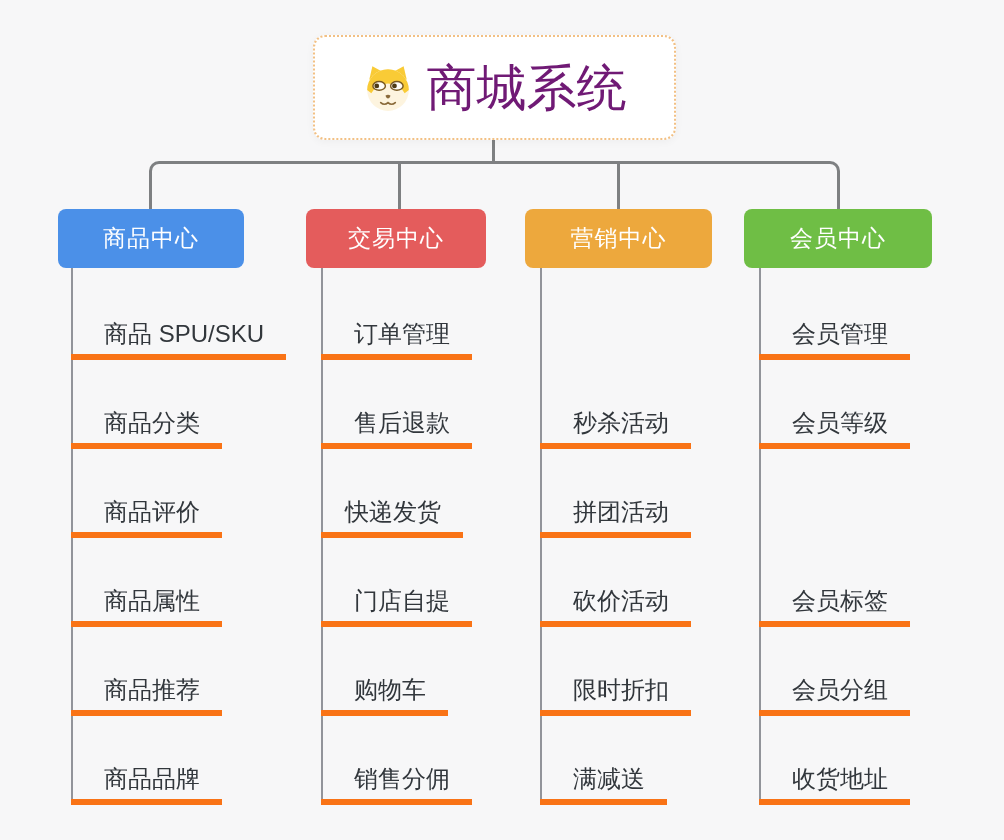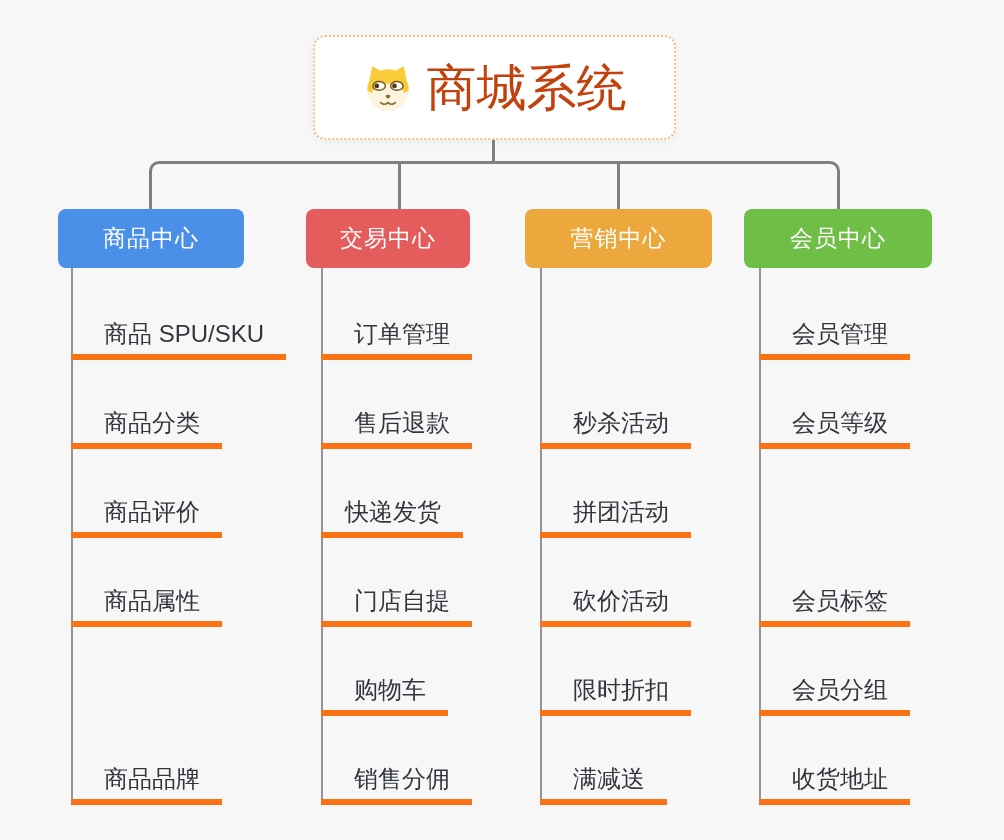--- a/index.html
+++ b/index.html
@@ -17,21 +17,21 @@
   .root-node{
     position:absolute;left:313px;top:35px;width:363px;height:105px;
     background:#ffffff;
     border:2px dotted #f2c084;
     border-radius:12px;
     box-shadow:0 2px 8px rgba(0,0,0,0.04);
     display:flex;align-items:center;justify-content:center;gap:14px;
     box-sizing:border-box;
   }
   .root-title{
-    color:#c2410c;
+    color:#701a75;
     font-size:50px;
     font-weight:500;
     line-height:1;
     white-space:nowrap;
   }
   .root-icon{width:50px;height:50px;flex:0 0 auto;}
   
   .stem{position:absolute;width:3px;background:#7e8082;}
   .bus{
     position:absolute;left:149px;top:161px;width:685px;height:48px;
@@ -88,34 +88,35 @@
       <circle cx="30.2" cy="22" r="2.3" fill="#4e3a14"></circle>
       <path d="M21.5 31.5 q2.5 -2.2 5 0 q-1 2.6 -2.5 2.6 q-1.5 0 -2.5 -2.6 Z" fill="#8a6a3a"></path>
       <path d="M17 38 q3.5 3.2 7 0 q3.5 3.2 7 0" stroke="#8a6a3a" stroke-width="1.6" fill="none" stroke-linecap="round"></path>
     </svg>
     <span class="root-title">商城系统</span>
   </div>
 
   <div class="branch-header" style="left: 58px; width: 186px; background-color: rgb(75, 144, 232);">
     <span>商品中心</span>
   </div>
-  <div class="branch-header" style="left: 306px; width: 164px; background-color: rgb(228, 92, 92);">
+  <div class="branch-header" style="left: 306px; width: 180px; background-color: rgb(228, 92, 92);">
     <span>交易中心</span>
   </div>
   <div class="branch-header" style="left: 525px; width: 187px; background-color: rgb(237, 168, 61);">
     <span>营销中心</span>
   </div>
   <div class="branch-header" style="left: 744px; width: 188px; background-color: rgb(111, 190, 69);">
     <span>会员中心</span>
   </div>
 
   <div class="leaf" style="left:71px;top:318px;">商品 SPU/SKU</div>
   <div class="leaf" style="left:71px;top:407px;">商品分类</div>
   <div class="leaf" style="left:71px;top:496px;">商品评价</div>
   <div class="leaf" style="left:71px;top:585px;">商品属性</div>
+  <div class="leaf" style="left:71px;top:674px;">商品推荐</div>
   <div class="leaf" style="left:71px;top:763px;">商品品牌</div>
 
   <div class="leaf" style="left:321px;top:318px;">订单管理</div>
   <div class="leaf" style="left:321px;top:407px;">售后退款</div>
   <div class="leaf" style="left:321px;top:496px;padding-left:24px;">快递发货</div>
   <div class="leaf" style="left:321px;top:585px;">门店自提</div>
   <div class="leaf" style="left:321px;top:674px;">购物车</div>
   <div class="leaf" style="left:321px;top:763px;">销售分佣</div>
 
   <div class="leaf" style="left:540px;top:407px;">秒杀活动</div>

